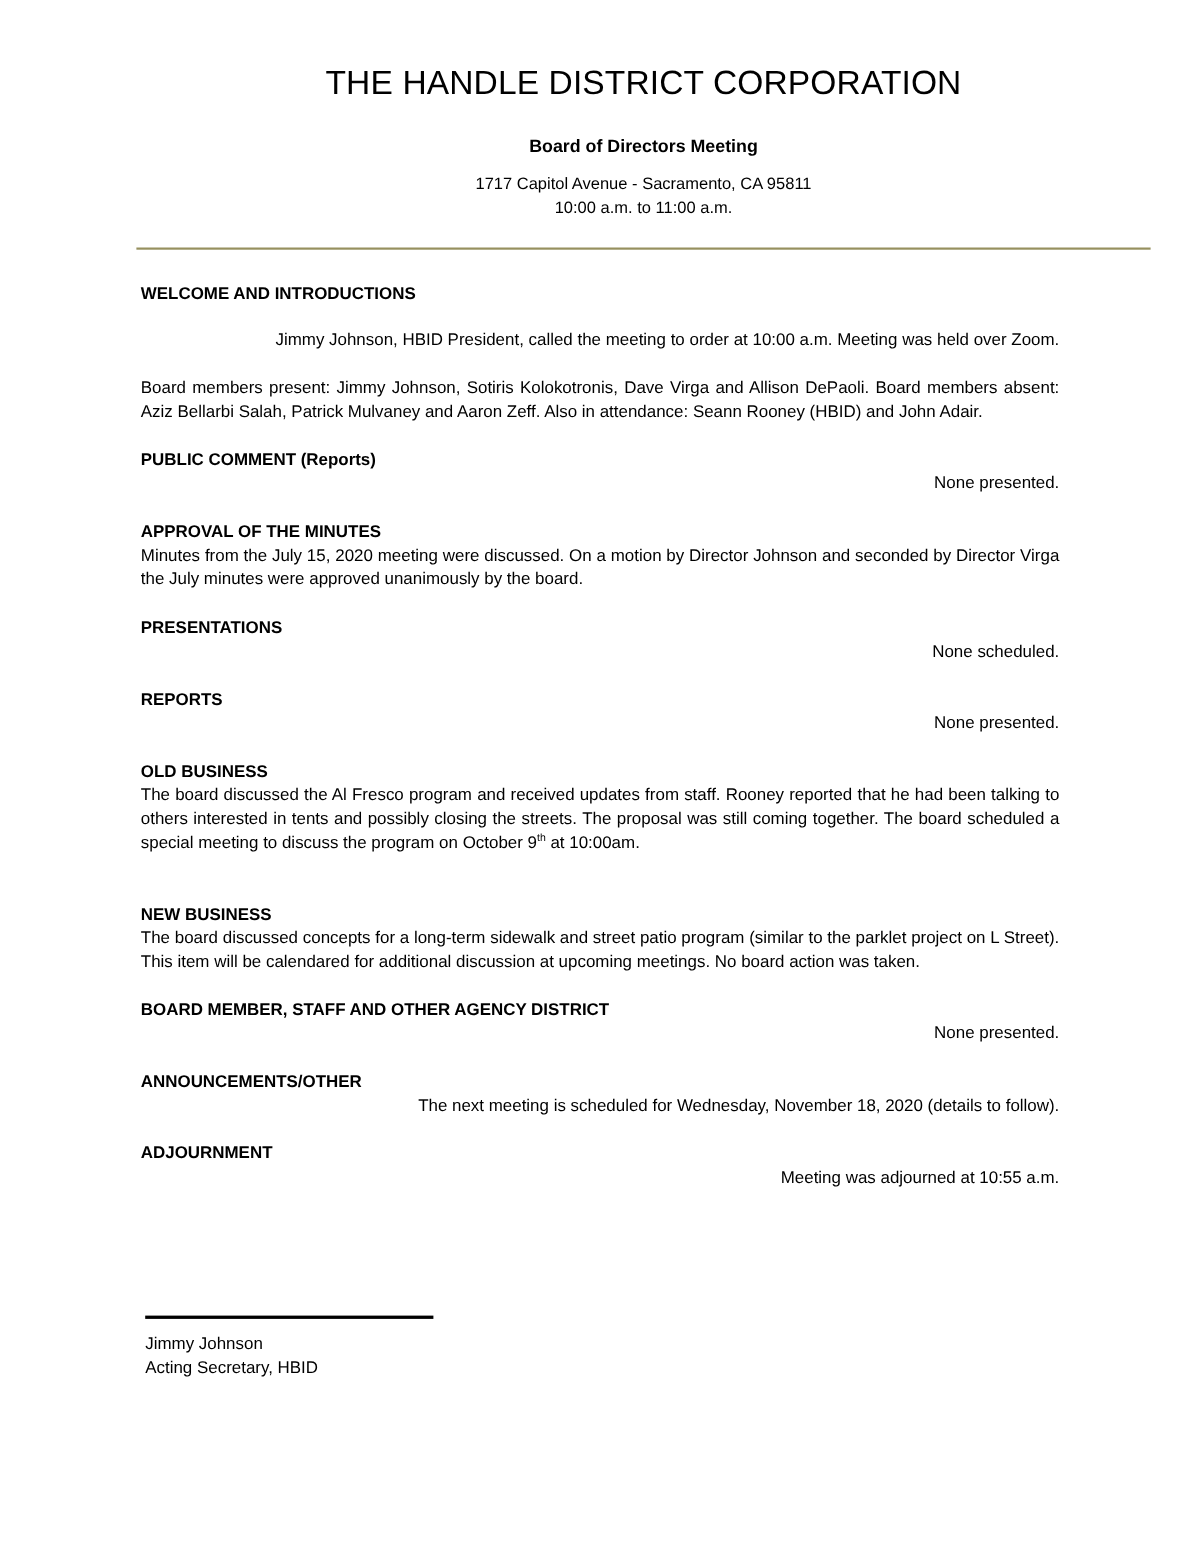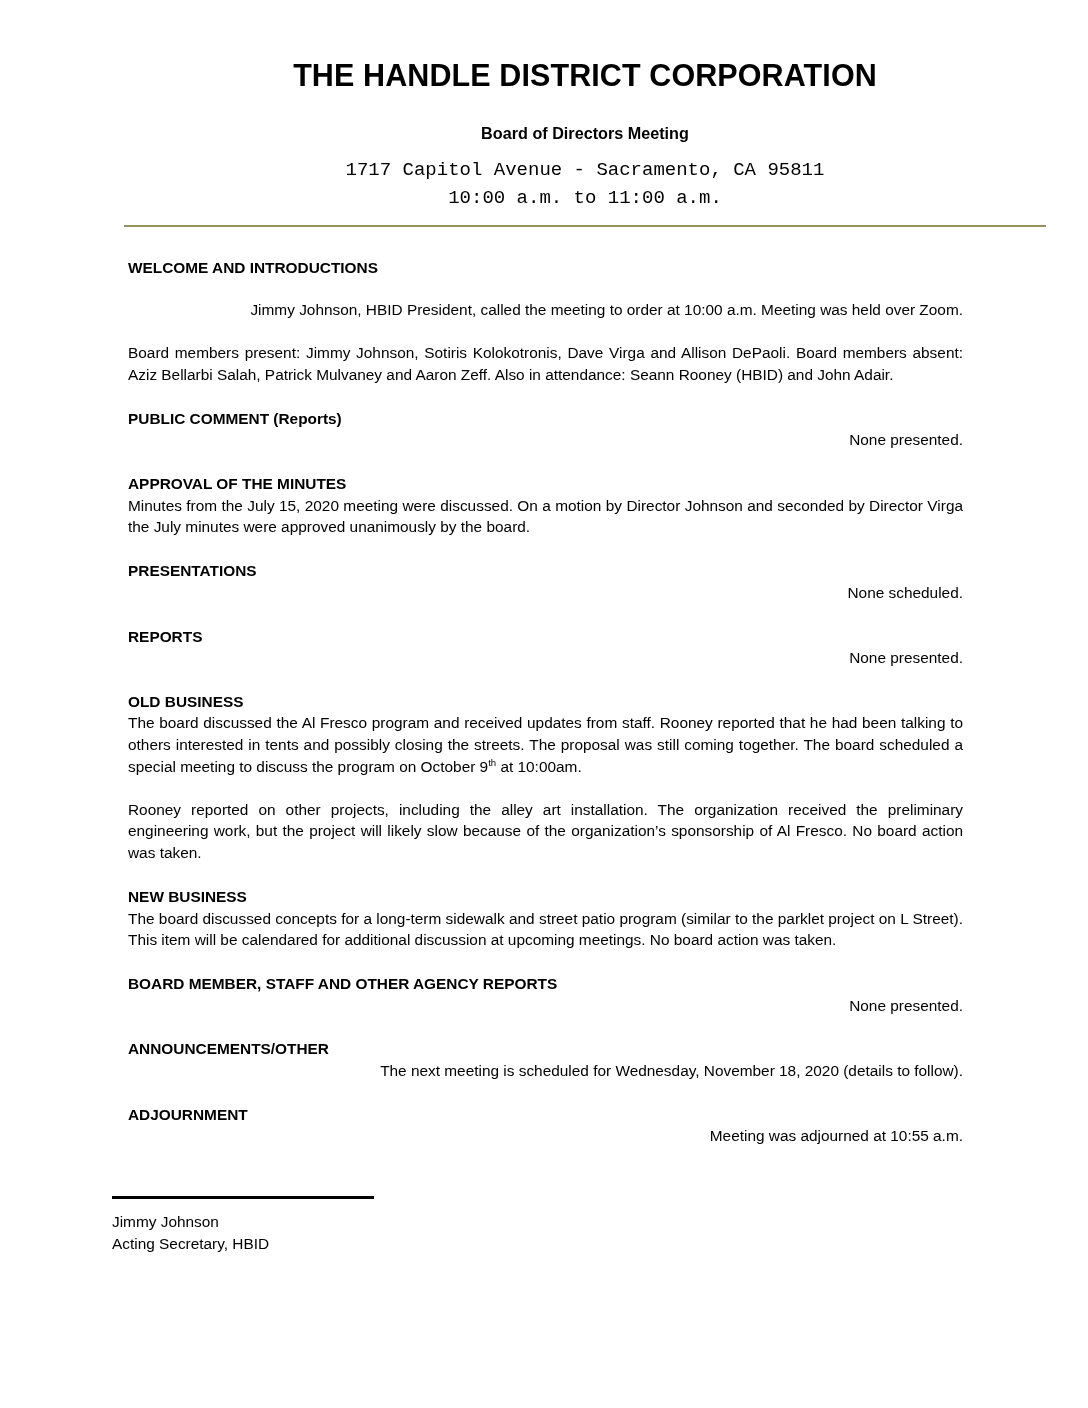--- a/index.html
+++ b/index.html
@@ -22,37 +22,36 @@
   
   .doc-header {
     position: absolute;
     left: 124px;
     top: 58px;
     width: 922px;
     text-align: center;
   }
   .doc-title {
     font-size: 30.5px;
-    font-weight: bold;
+    font-weight: normal;
     letter-spacing: 0.1px;
     line-height: 1.18;
     margin: 0 0 28px 0;
   }
   .sub-bold {
     font-size: 16.2px;
     font-weight: bold;
     line-height: 1.45;
     margin: 12px;
   }
   .sub-line {
-    font-size: 19px;
+    font-size: 15px;
     font-weight: normal;
     line-height: 1.45;
     margin: 0;
-    font-family: Liberation Mono, monospace;
   }
   .header-rule {
     position: absolute;
     left: 124px;
     top: 225px;
     width: 922px;
     height: 0;
     border-top: 2px solid #96905f;
   }
   
@@ -86,21 +85,21 @@
   .gap-md { height: 21px; }
   .gap-lg { height: 23px; }
   sup {
     font-size: 0.62em;
     vertical-align: super;
     line-height: 0;
   }
   
   .sig-block {
     position: absolute;
-    left: 112px;
+    left: 132px;
     top: 1196px;
     width: 500px;
   }
   .sig-rule {
     width: 262px;
     height: 0;
     border-top: 3px solid #000000;
     margin: 0 0 12px 0;
   }
   .sig-name, .sig-role {
@@ -160,34 +159,33 @@
       <h2 class="section-heading">REPORTS</h2>
       <p class="para nojust">None presented.</p>
     </div>
 
     <div class="gap-lg"></div>
 
     <div class="section">
       <h2 class="section-heading">OLD BUSINESS</h2>
       <p class="para"><span>The board discussed the Al Fresco program and received updates from staff.  Rooney reported that he had been talking to others interested in tents and possibly closing the streets.  The proposal was still coming together.  The board scheduled a special meeting to discuss the program on October 9</span><sup>th</sup><span> at 10:00am.</span></p>
       <div class="gap-md"></div>
-      <p class="para">Rooney reported on other projects, including the alley art installation.  The organization received the preliminary engineering work, but the project will likely slow because of the organization’s sponsorship of Al Fresco.  No board action was taken.</p>
     </div>
 
     <div class="gap-lg"></div>
 
     <div class="section">
       <h2 class="section-heading">NEW BUSINESS</h2>
       <p class="para">The board discussed concepts for a long-term sidewalk and street patio program (similar to the parklet project on L Street).  This item will be calendared for additional discussion at upcoming meetings. No board action was taken.</p>
     </div>
 
     <div class="gap-lg"></div>
 
     <div class="section">
-      <h2 class="section-heading">BOARD MEMBER, STAFF AND OTHER AGENCY REPORTS</h2>
+      <h2 class="section-heading">BOARD MEMBER, STAFF AND OTHER AGENCY DISTRICT</h2>
       <p class="para nojust">None presented.</p>
     </div>
 
     <div class="gap-lg"></div>
 
     <div class="section">
       <h2 class="section-heading">ANNOUNCEMENTS/OTHER</h2>
       <p class="para nojust">The next meeting is scheduled for Wednesday, November 18, 2020 (details to follow).</p>
     </div>
 

